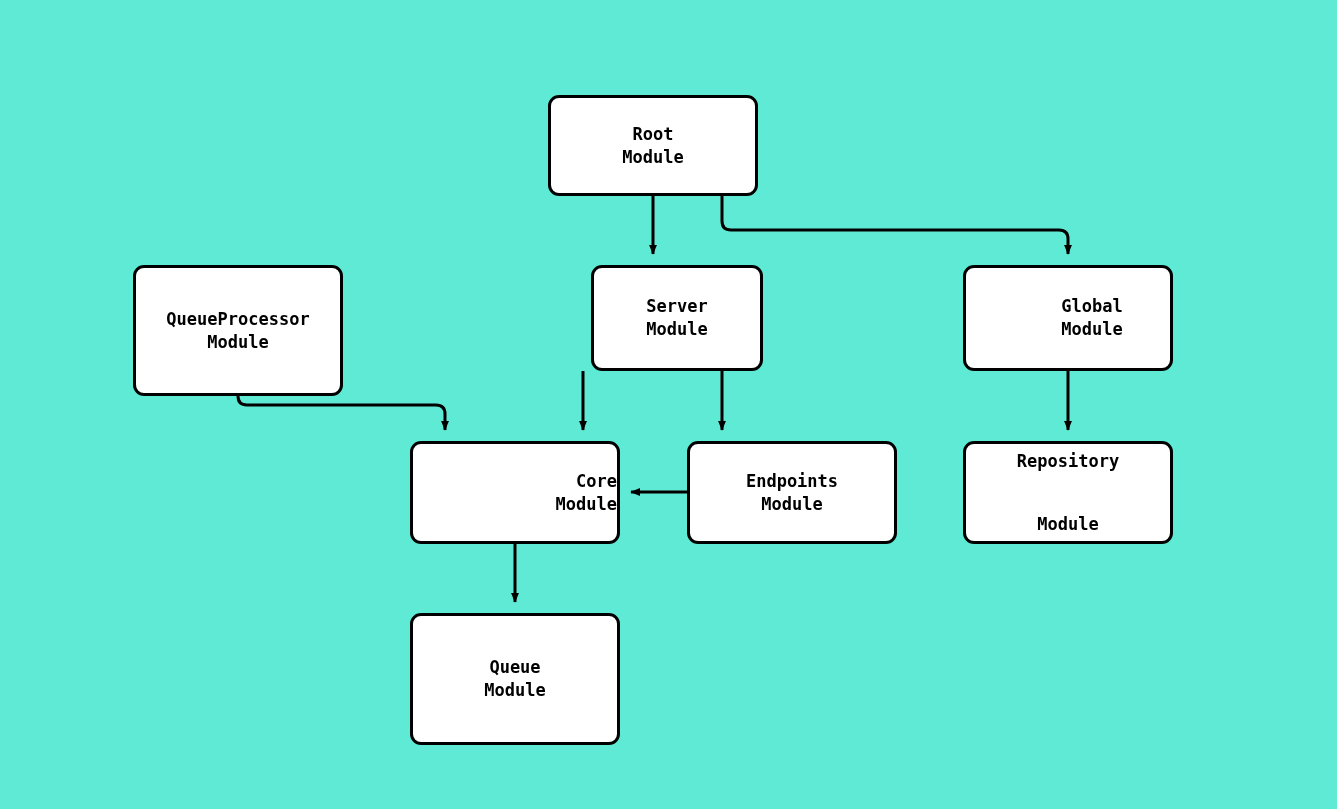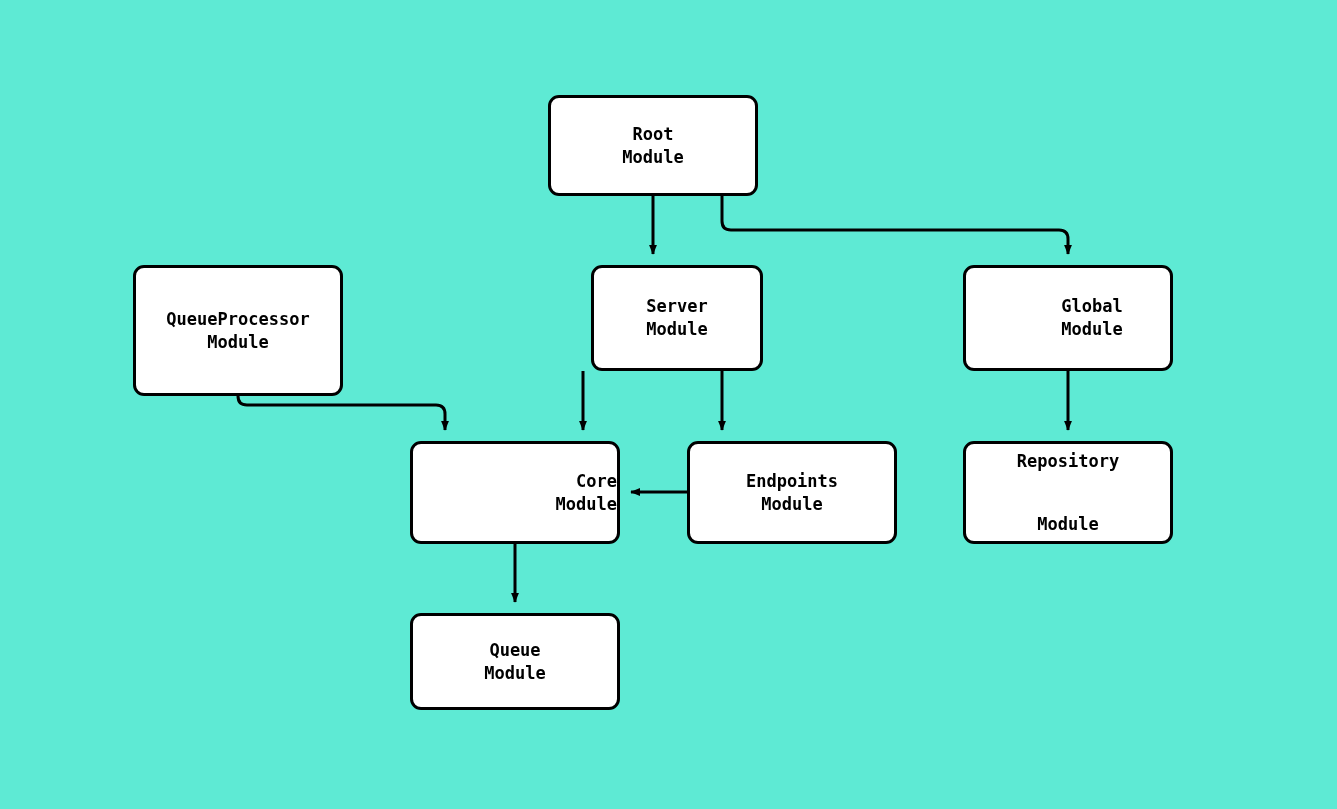--- a/index.html
+++ b/index.html
@@ -104,18 +104,18 @@
   <div class="node" style="left:687px; top:441px; width:210px; height:103px;">
     <span class="line1">Endpoints</span>
     <span class="line2">Module</span>
   </div>
 
   <div class="node" style="left:963px; top:441px; width:210px; height:103px;gap:40px;">
     <span class="line1">Repository</span>
     <span class="line2">Module</span>
   </div>
 
-  <div class="node" style="left:410px; top:613px; width:210px; height:97px;">
+  <div class="node" style="left:410px; top:613px; width:210px; height:132px;">
     <span class="line1">Queue</span>
     <span class="line2">Module</span>
   </div>
 
 </div>
 
 </body></html>

